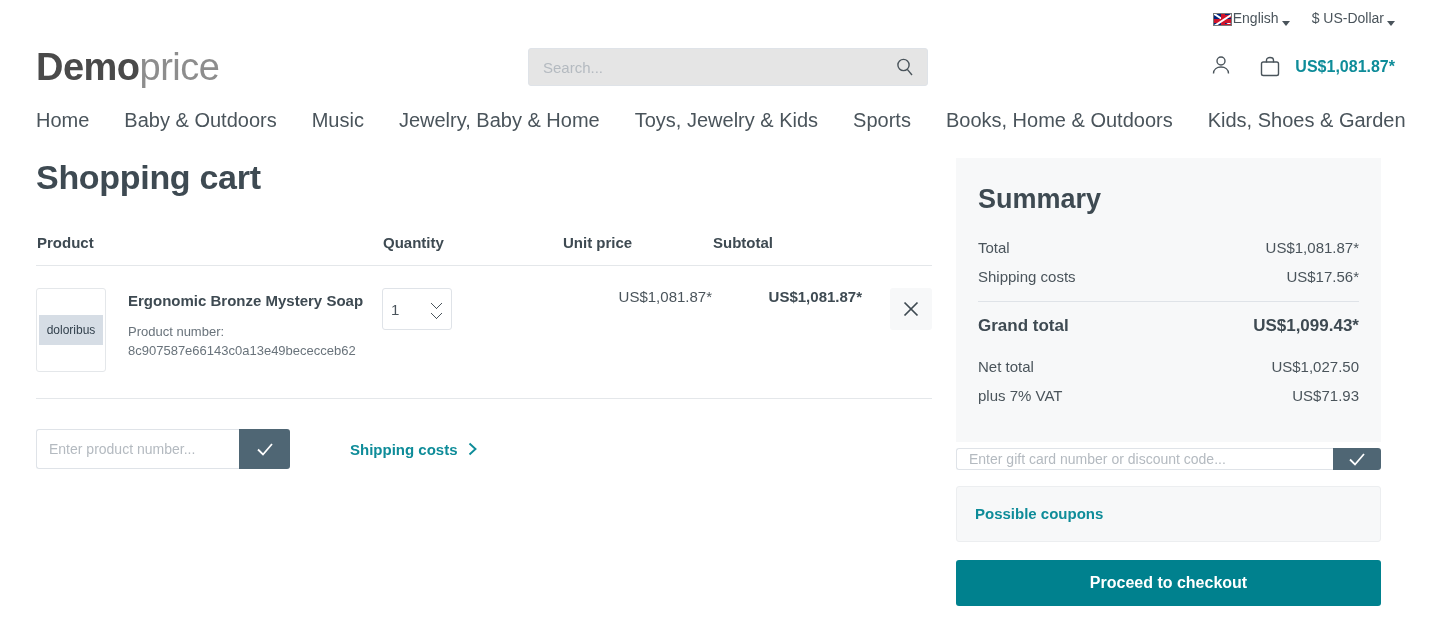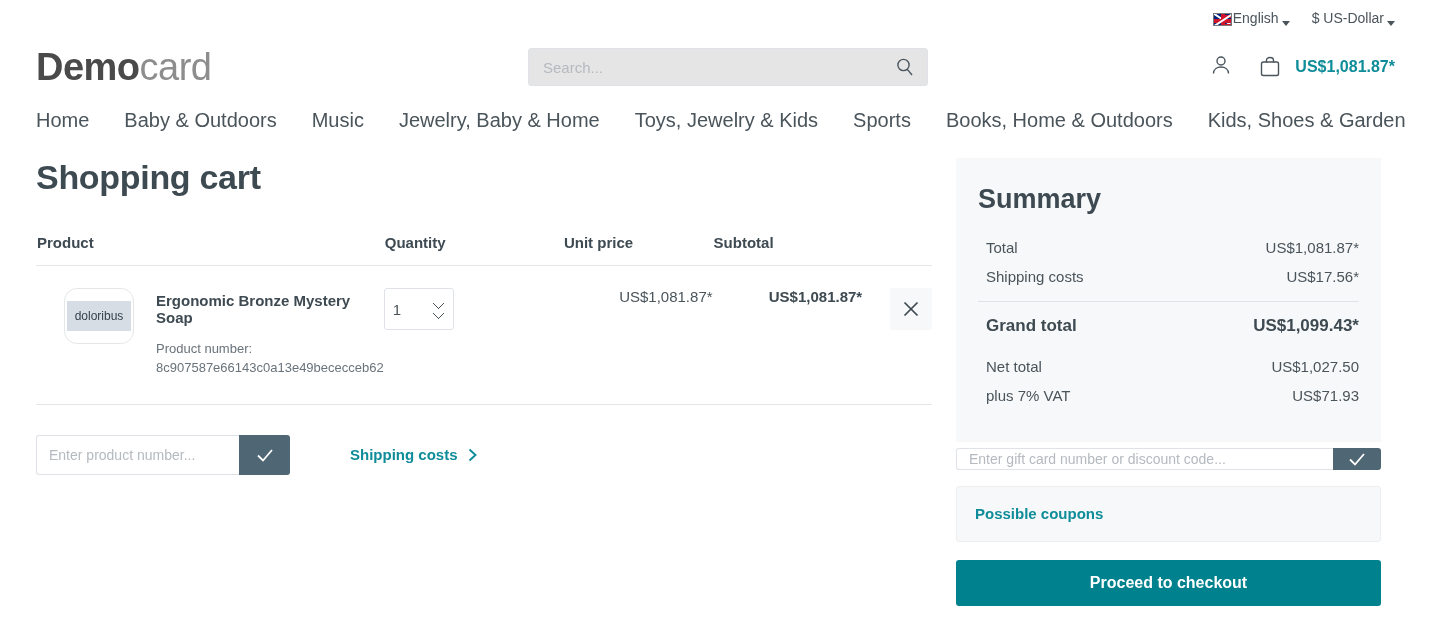--- a/index.html
+++ b/index.html
@@ -176,27 +176,26 @@
   th.c-act  { width: 70px; }
 
   table.cart-table td {
     padding: 22px 0 26px 0;
     border-bottom: 1px solid #e4e7ea;
     vertical-align: top;
     font-size: 15px;
   }
   .prod-cell { display: flex; gap: 22px; align-items: flex-start; }
   .thumb {
-    width: 70px; height: 56px;
+    width: 70px; height: 84px;
     border: 1px solid #e4e7ea;
-    border-radius: 13px;
+    border-radius: 3px;
     display: flex; align-items: center; justify-content: center;
     background: #fff;
     flex: none;
-    margin-left: 28px;
   }
   .thumb-inner {
     width: 64px; height: 30px;
     background: #d6dde5;
     display: flex; align-items: center; justify-content: center;
     font-size: 12px;
     color: #33414d;
   }
   .prod-name {
     font-weight: bold;
@@ -287,21 +286,20 @@
     font-weight: bold;
     color: #3e4a52;
     margin: 0 0 24px 0;
   }
   .sum-row {
     display: flex;
     justify-content: space-between;
     font-size: 15px;
     margin-bottom: 12px;
     color: #4a545b;
-    margin-left: 8px;
   }
   .sum-sep {
     border-top: 1px solid #dfe3e8;
     margin: 16px 0 14px 0;
   }
   .sum-row.grand {
     font-weight: bold;
     font-size: 17px;
     color: #3e4a52;
     margin-bottom: 22px;
@@ -363,21 +361,21 @@
       <span class="caret"></span>
     </div>
     <div class="topbar-item">
       <span>$ US-Dollar</span>
       <span class="caret"></span>
     </div>
   </div>
 
   <div class="header">
     <div class="logo">
-      <span class="b">Demo</span><span class="l">card</span>
+      <span class="b">Demo</span><span class="l">price</span>
     </div>
 
     <div class="search-wrap">
       <div class="search-box">
         <input type="text" placeholder="Search..." style="">
         <button class="search-btn">
           <svg width="20" height="20" viewBox="0 0 20 20">
             <circle cx="8.5" cy="8" r="5.6" fill="none" stroke="#4a545b" stroke-width="1.4"></circle>
             <line x1="12.3" y1="12.4" x2="17" y2="18" stroke="#4a545b" stroke-width="1.4"></line>
           </svg>

